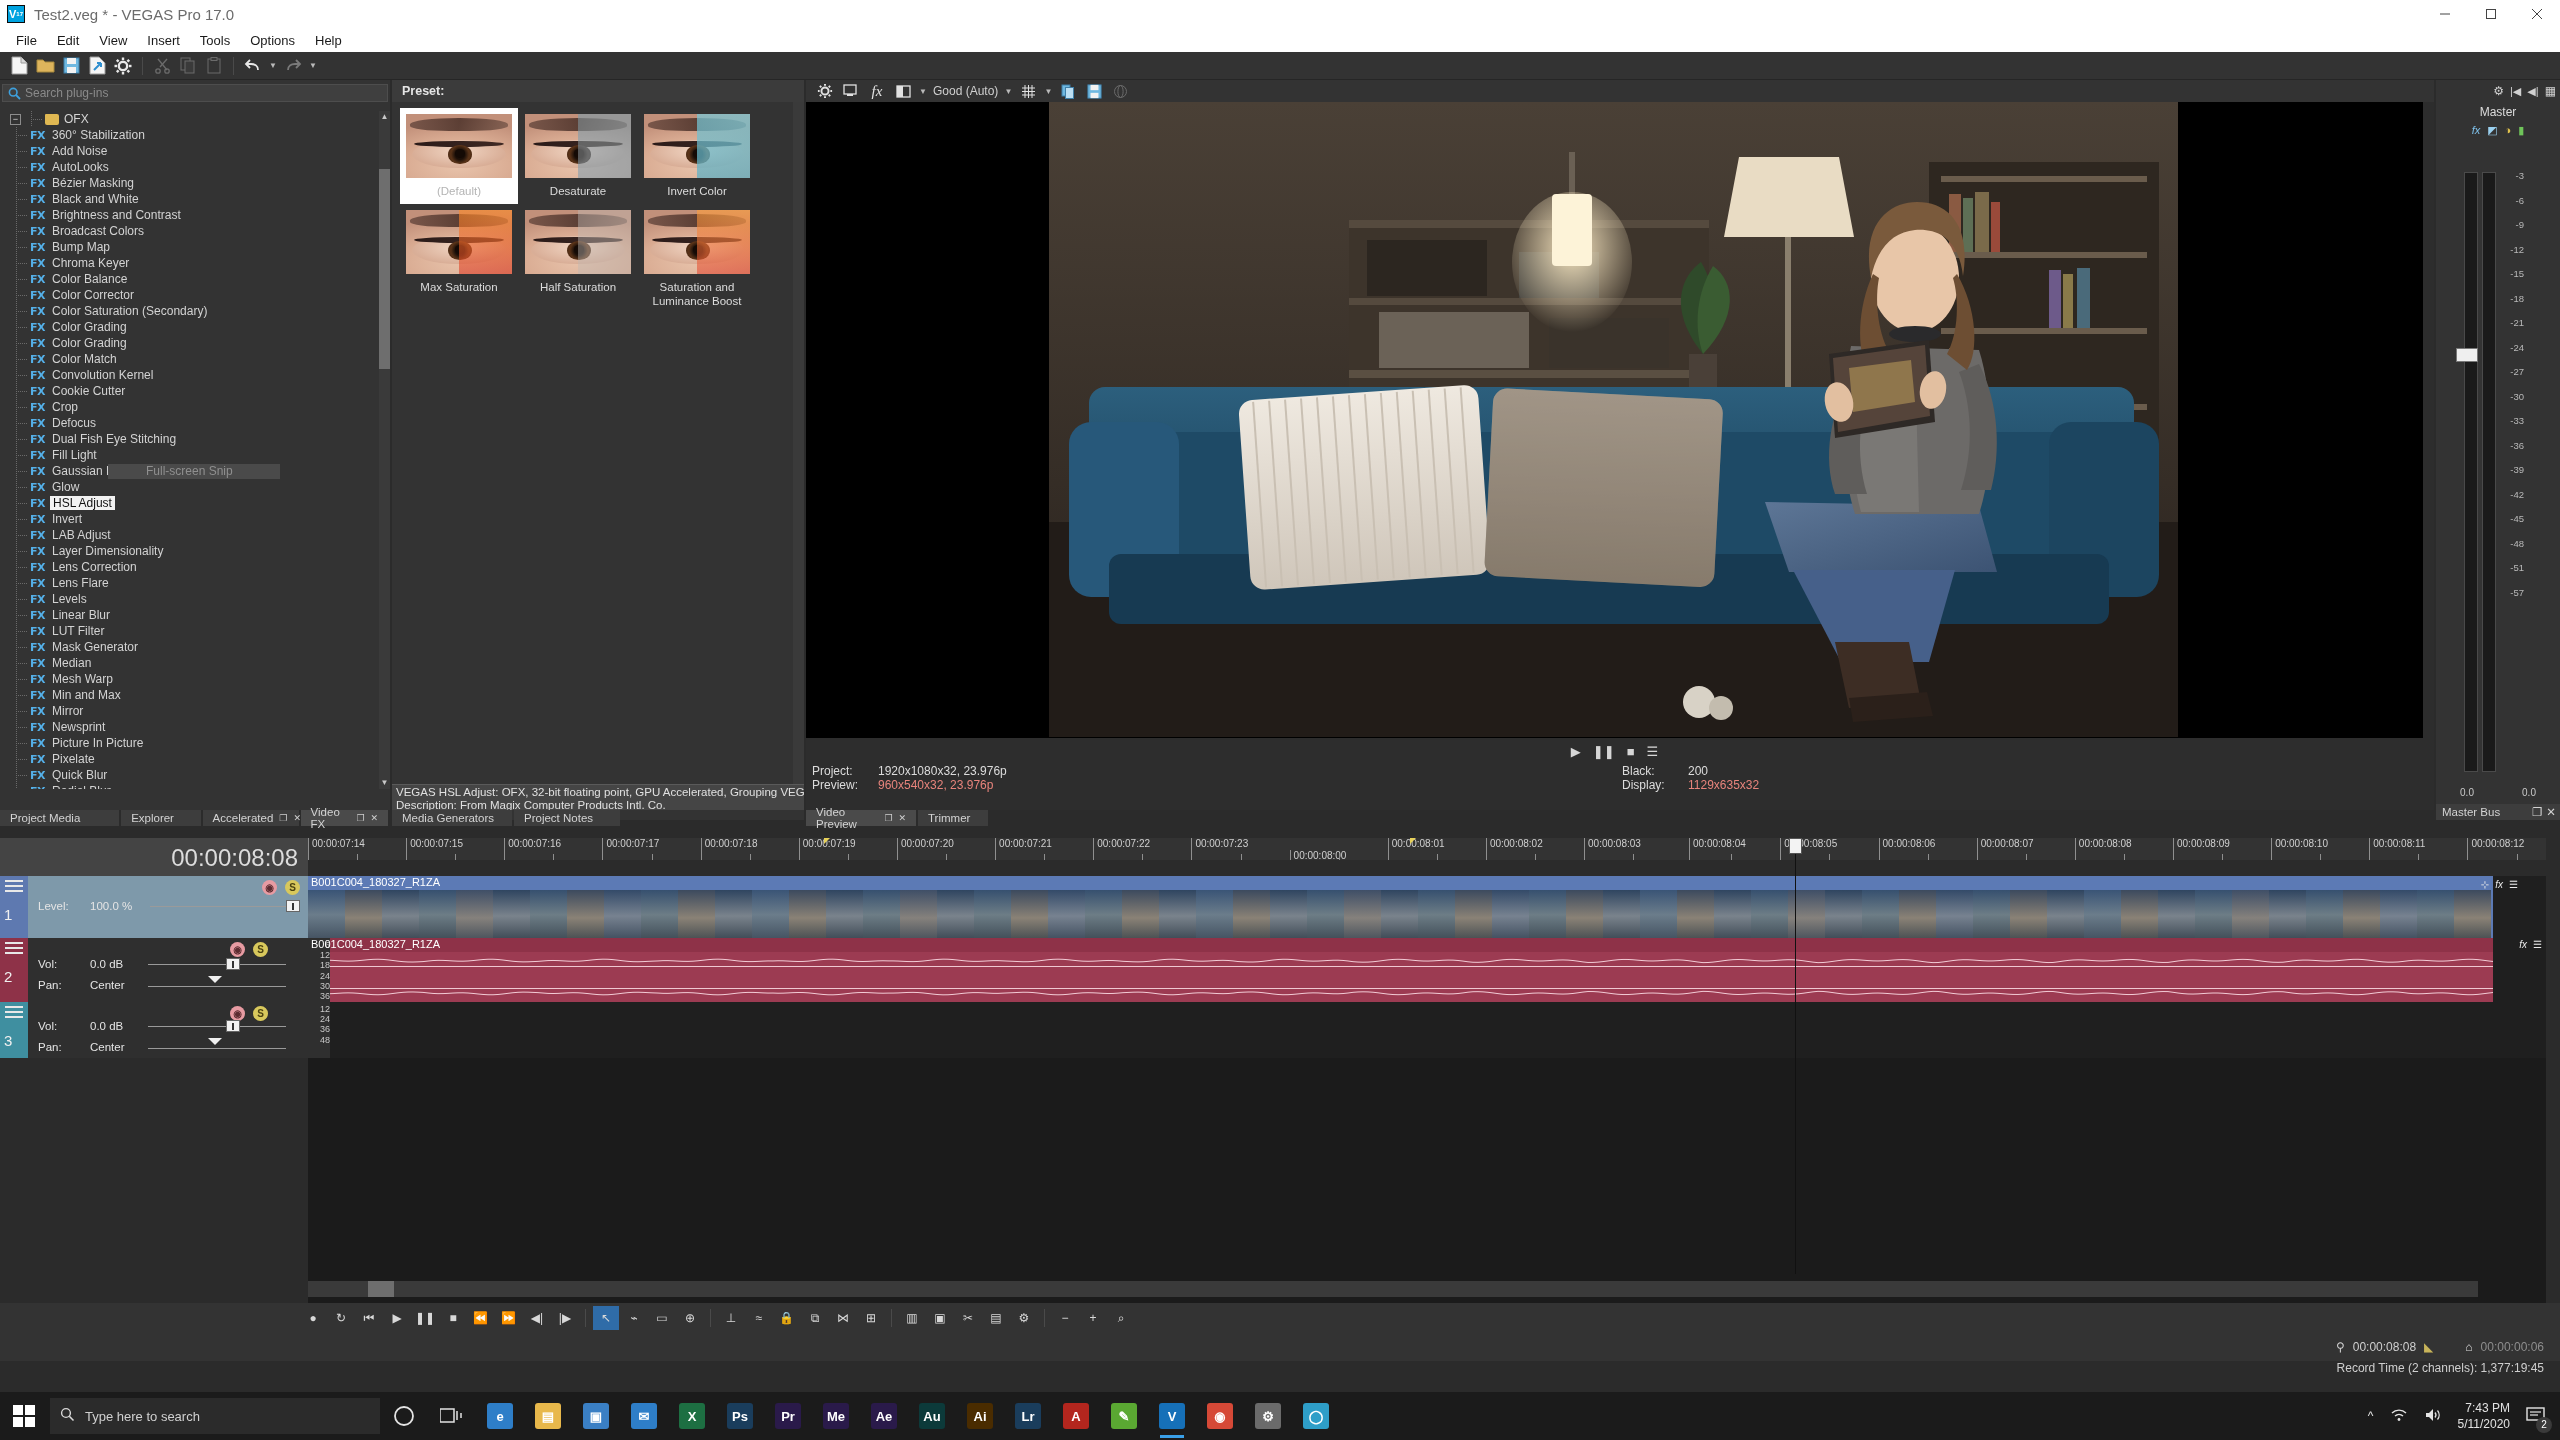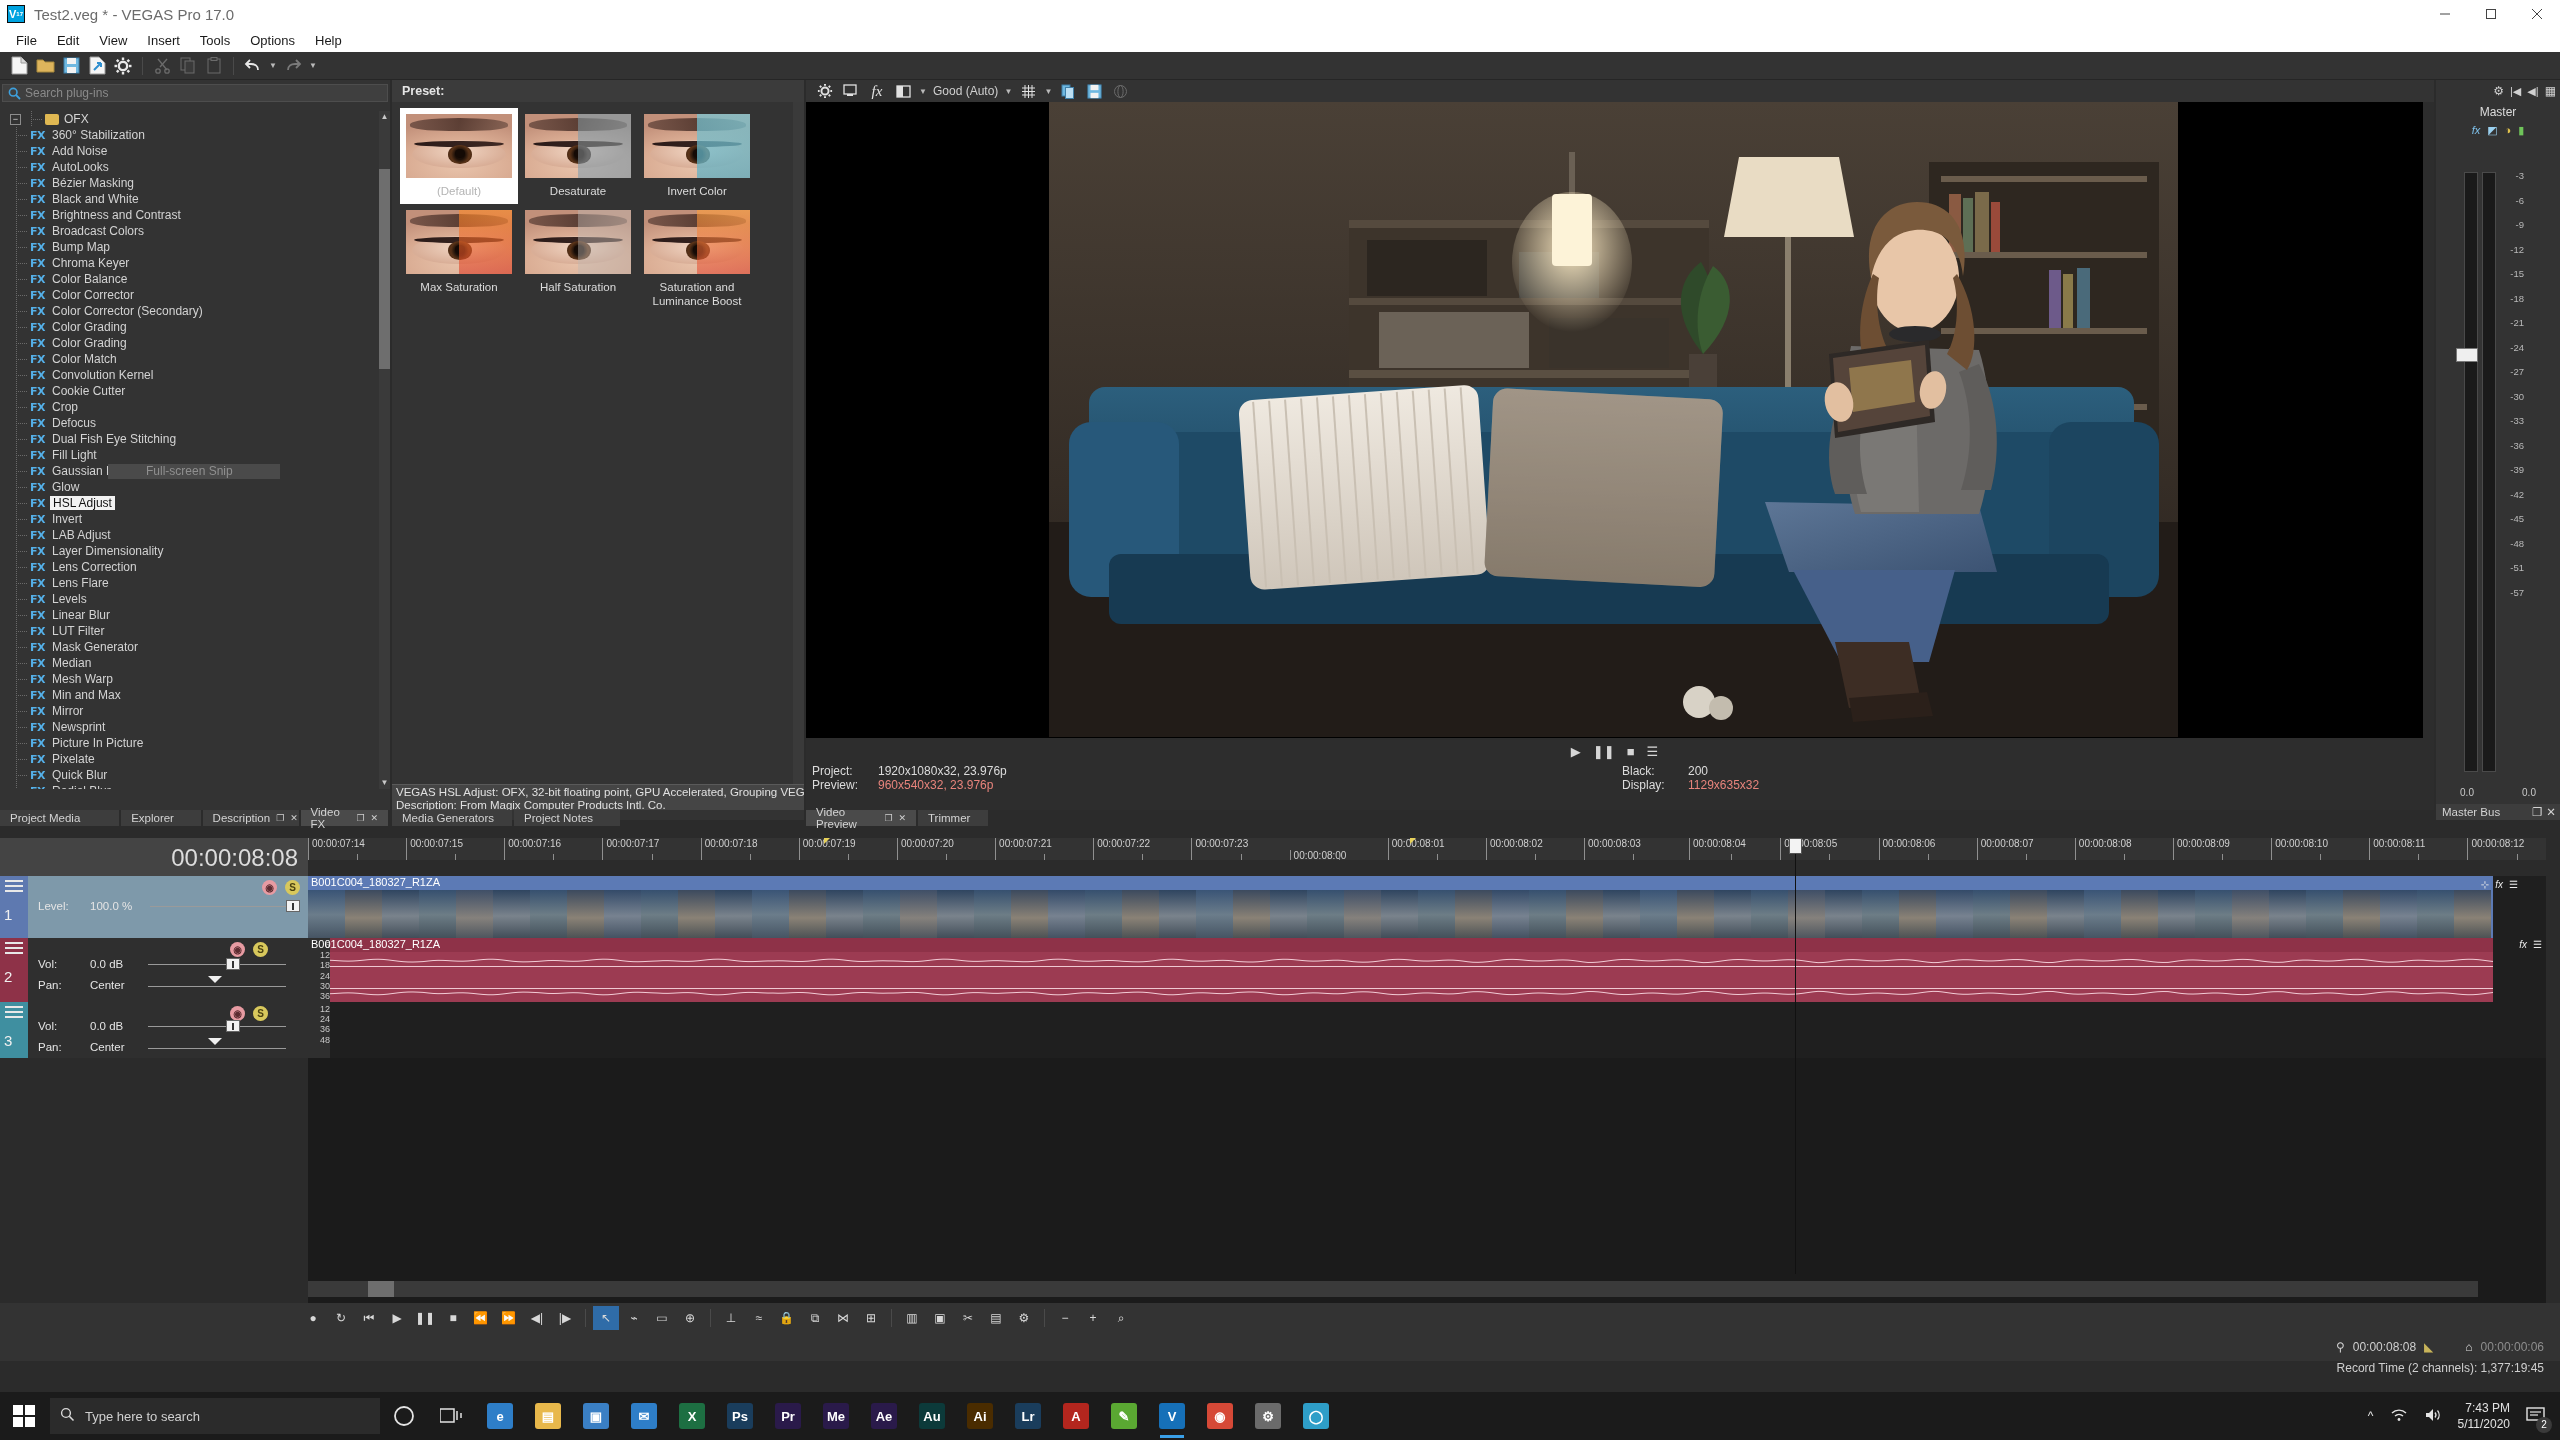--- a/index.html
+++ b/index.html
@@ -460,21 +460,21 @@
             <span class="tree-label">Color Balance</span>
           </div>
           <div class="tree-row">
             <div class="tree-dots"></div>
             <span class="fxicon">FX</span>
             <span class="tree-label">Color Corrector</span>
           </div>
           <div class="tree-row">
             <div class="tree-dots"></div>
             <span class="fxicon">FX</span>
-            <span class="tree-label">Color Corrector (Secondary)</span>
+            <span class="tree-label">Color Saturation (Secondary)</span>
           </div>
           <div class="tree-row">
             <div class="tree-dots"></div>
             <span class="fxicon">FX</span>
             <span class="tree-label">Color Grading</span>
           </div>
           <div class="tree-row">
             <div class="tree-dots"></div>
             <span class="fxicon">FX</span>
             <span class="tree-label">Color Grading</span>
@@ -631,21 +631,21 @@
   </div>
 
   <div class="tabs-strip">
     <div class="tab" style="width:120px">
       <span>Project Media</span>
     </div>
     <div class="tab" style="width:80px">
       <span>Explorer</span>
     </div>
     <div class="tab" style="width:96px">
-      <span>Description</span>
+      <span>Accelerated</span>
       <span class="ic">❐</span>
       <span class="ic">✕</span>
     </div>
     <div class="tab active" style="width:88px">
       <span>Video FX</span>
       <span class="ic">❐</span>
       <span class="ic">✕</span>
     </div>
   </div>
 

